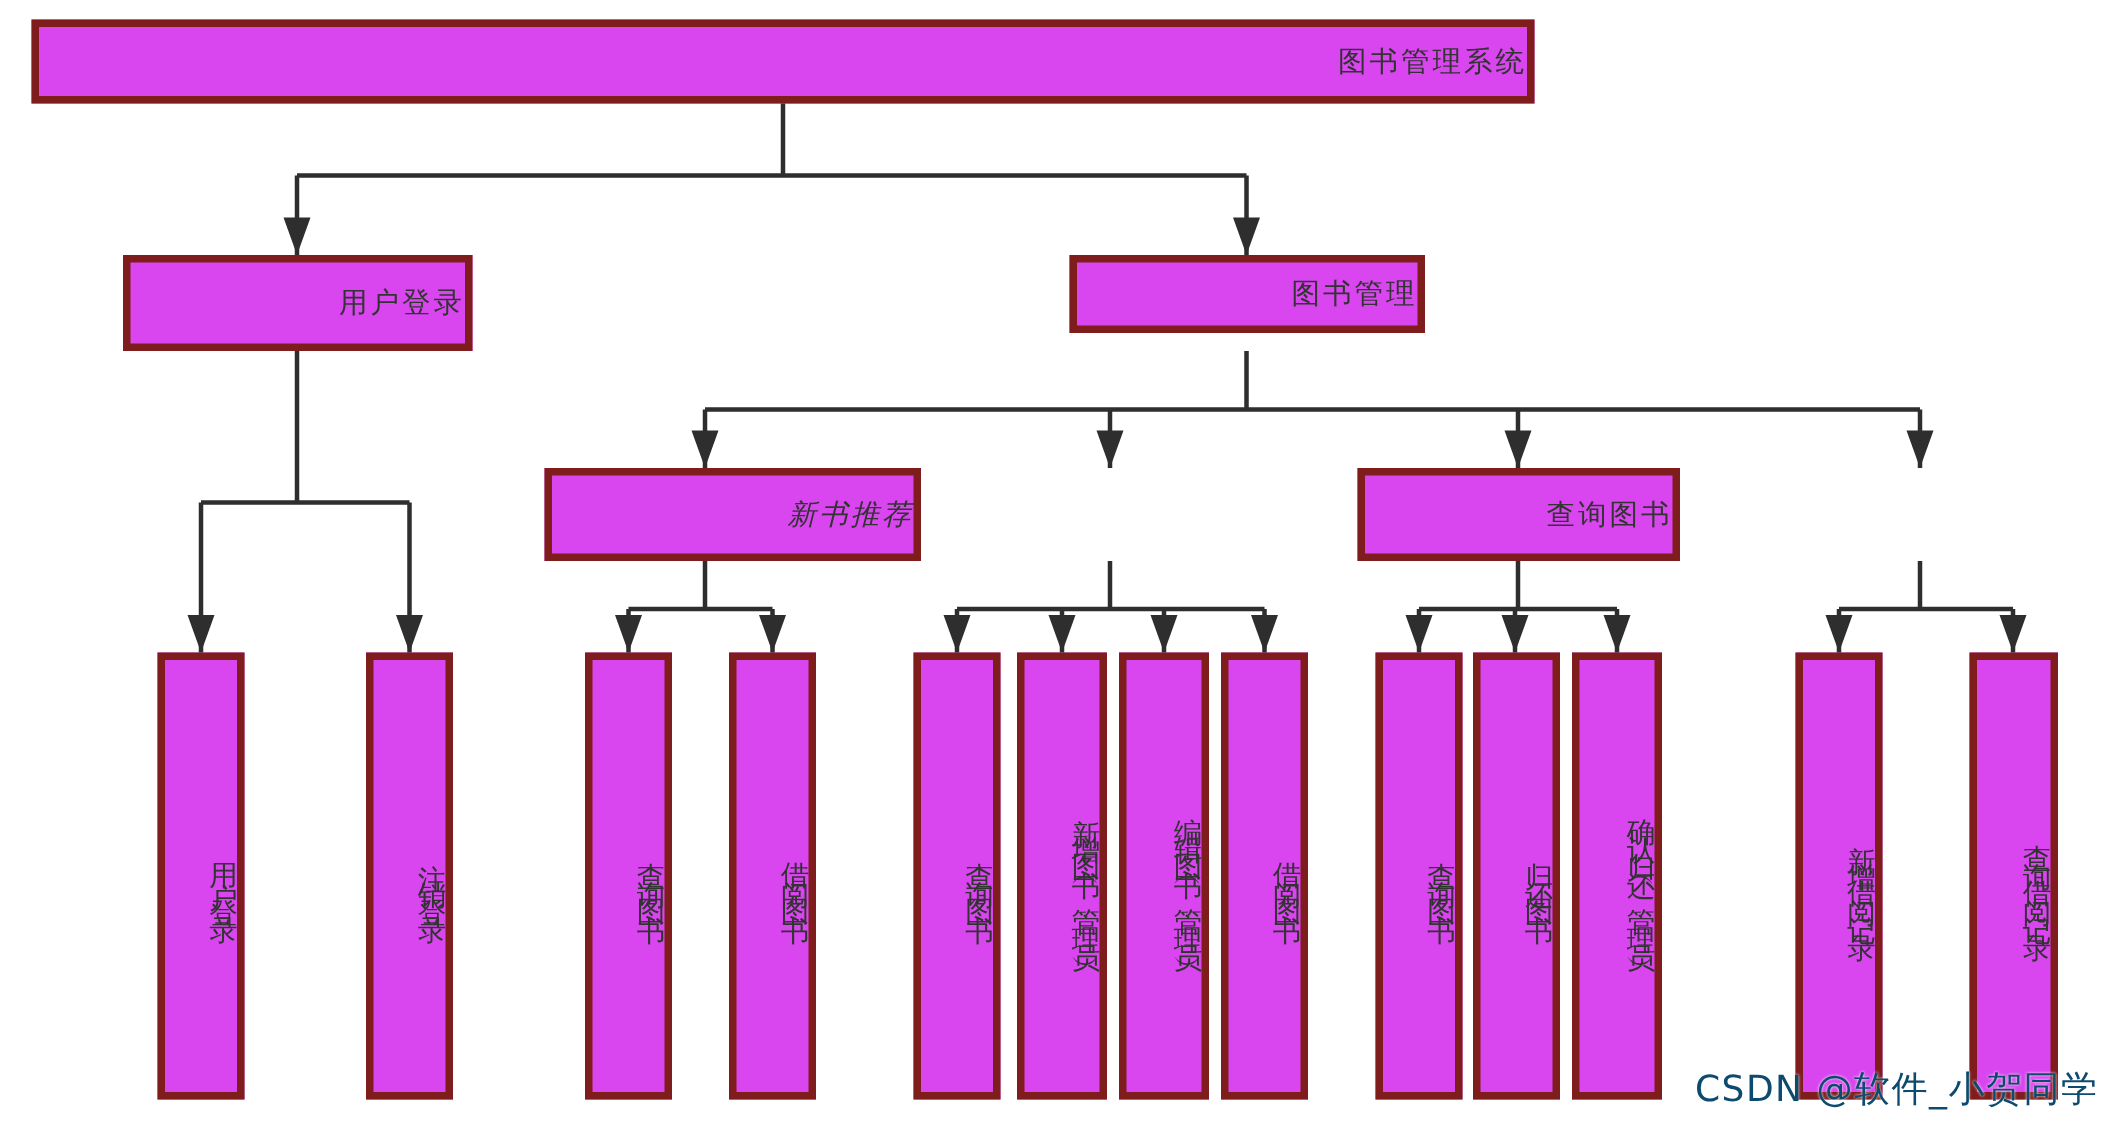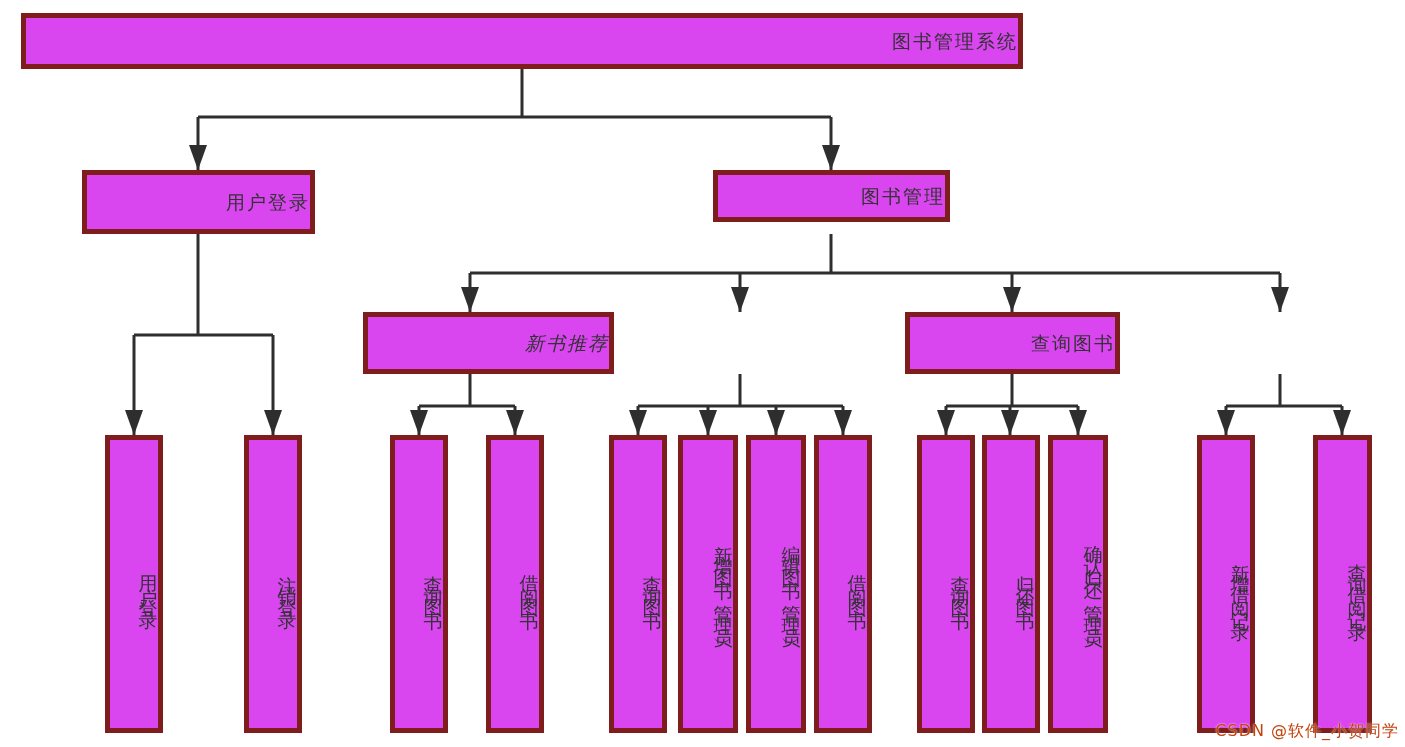--- a/index.html
+++ b/index.html
@@ -74,22 +74,22 @@
   .l8  { left: 917px;  width: 58px; }
   .l9  { left: 982px;  width: 58px; }
   .l10 { left: 1048px; width: 60px; }
   .l11 { left: 1197px; width: 58px; }
   .l12 { left: 1313px; width: 59px; }
   .watermark {
     position: absolute;
     right: 6px;
     bottom: 5px;
     z-index: 5;
-    font-size: 16px;
-    color: #c2410c;
+    font-size: 24px;
+    color: #0c4a6e;
     text-shadow: 0 0 2px #ffffff;
     letter-spacing: 1px;
     white-space: nowrap;
   }
 </style>
 </head>
 <body>
 
 <div class="canvas">
 

